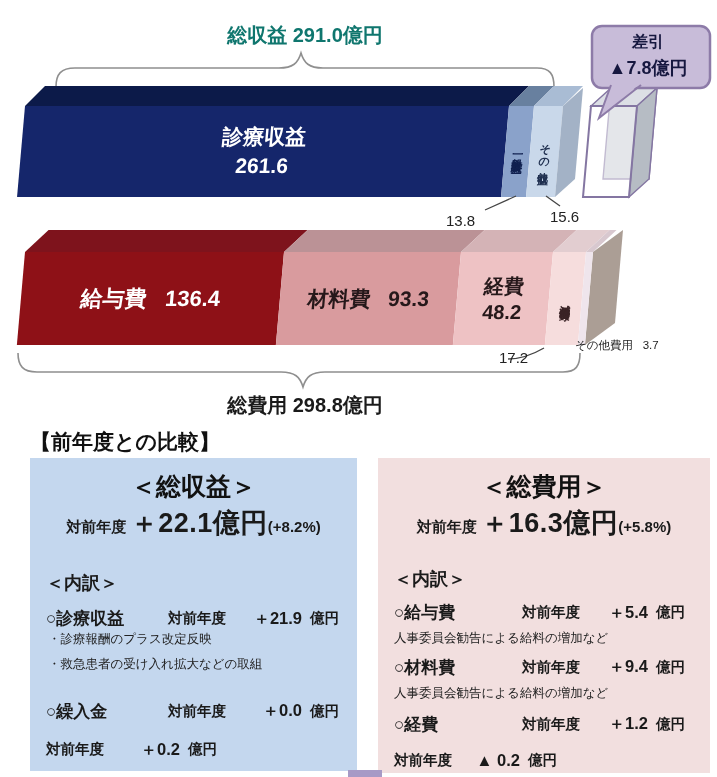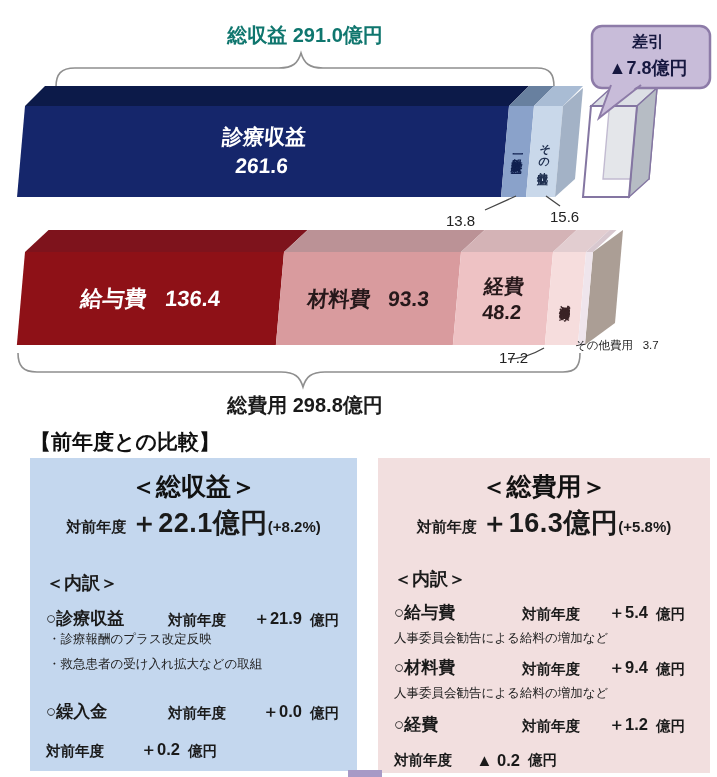--- a/index.html
+++ b/index.html
@@ -29,21 +29,21 @@
 
   
   .section-heading{font-size:21px;font-weight:bold;color:#111;text-align:center;}
   .panel{position:absolute;}
   .panel-title{text-align:center;font-size:25px;font-weight:bold;padding-top:12px;color:#111;}
   .panel-yoy{text-align:center;margin-top:2px;white-space:nowrap;}
   .panel-yoy .yoy-small{font-size:15px;font-weight:bold;}
   .panel-yoy .yoy-big{font-size:27px;font-weight:bold;letter-spacing:0.5px;}
   .panel-yoy .yoy-pct{font-size:15px;font-weight:bold;}
   .uchiwake{font-size:18px;font-weight:bold;margin-left:16px;}
-  .cmp-row{display:flex;align-items:flex-end;margin:0 10px 0 16px;white-space:nowrap;}
+  .cmp-row{display:flex;align-items:center;margin:0 10px 0 16px;white-space:nowrap;}
   .cmp-row .nm{font-size:17px;font-weight:bold;}
   .cmp-row .yo{font-size:14.5px;font-weight:bold;}
   .cmp-row .vl{text-align:right;font-size:16.5px;font-weight:bold;}
   .cmp-row .un{margin-left:8px;font-size:14.5px;font-weight:bold;}
   .note{font-size:12.5px;line-height:1.5;color:#222;margin-left:18px;}
   svg{display:block;}
 </style>
 </head>
 <body>
 

